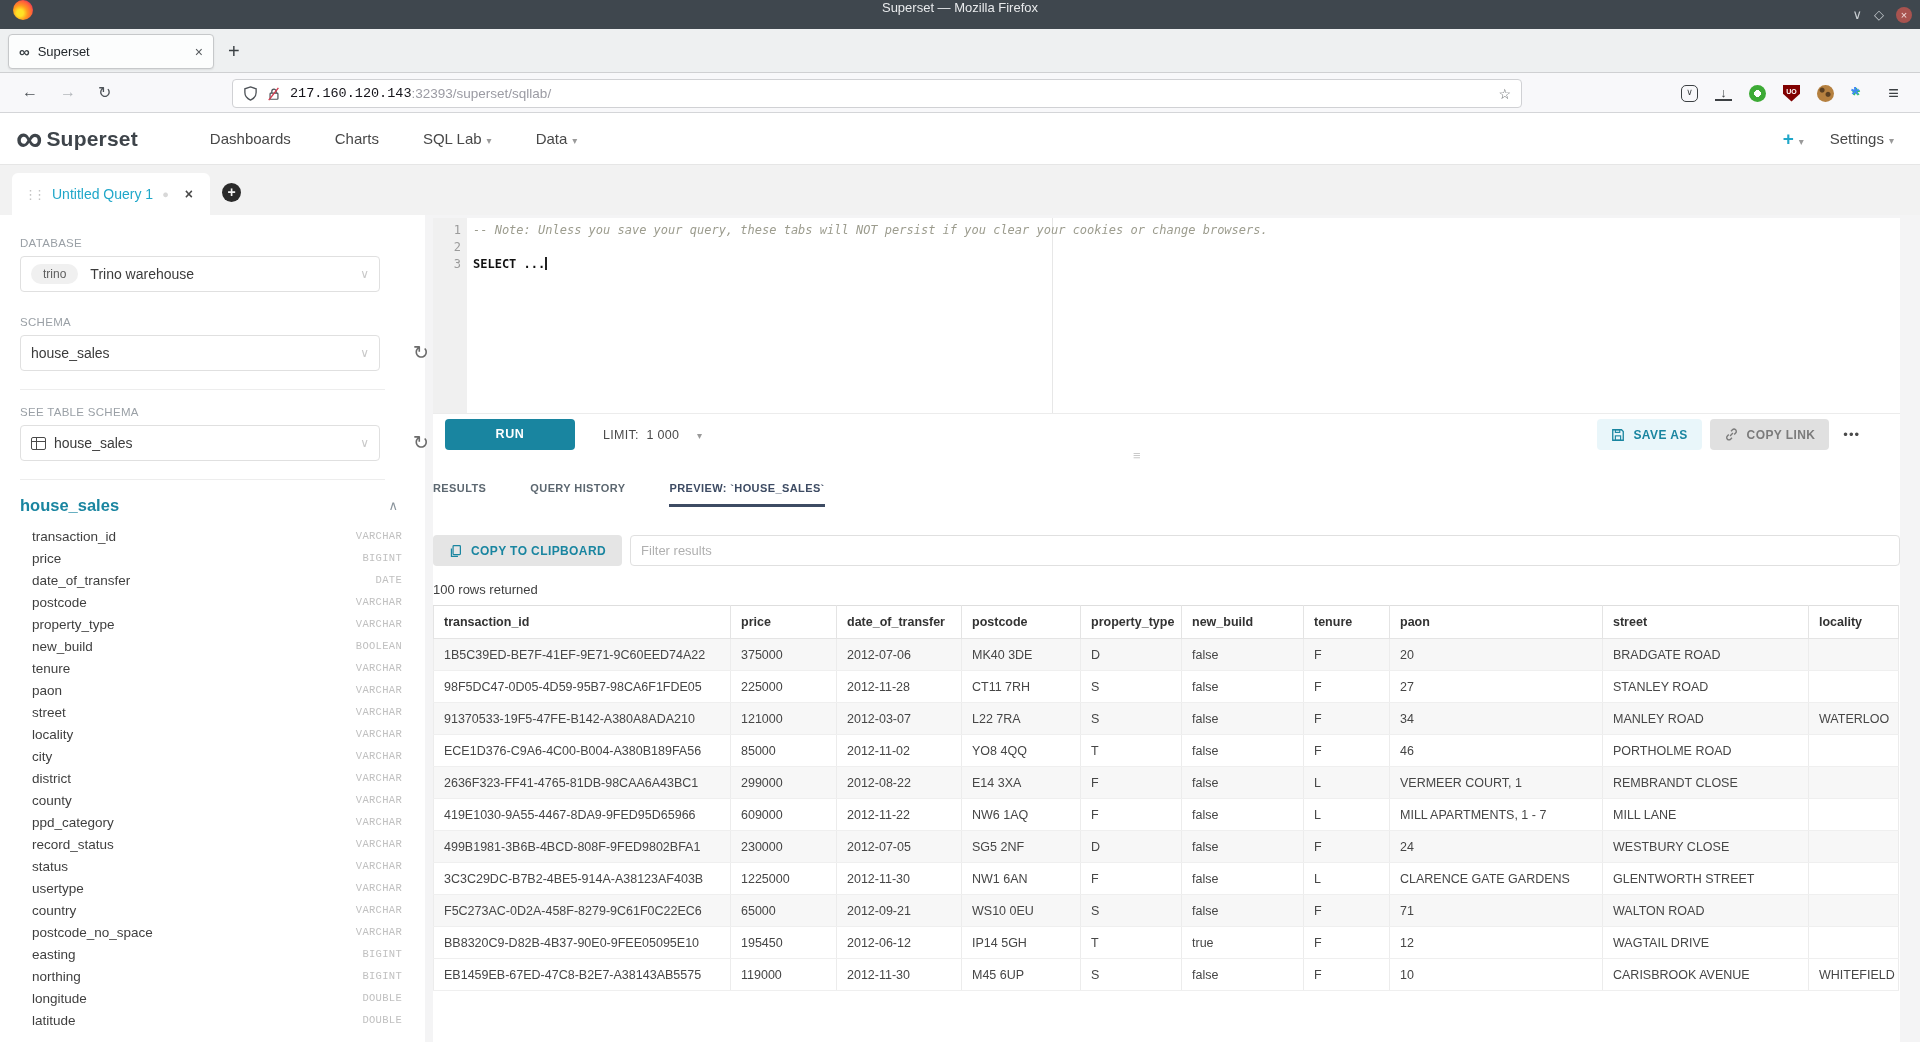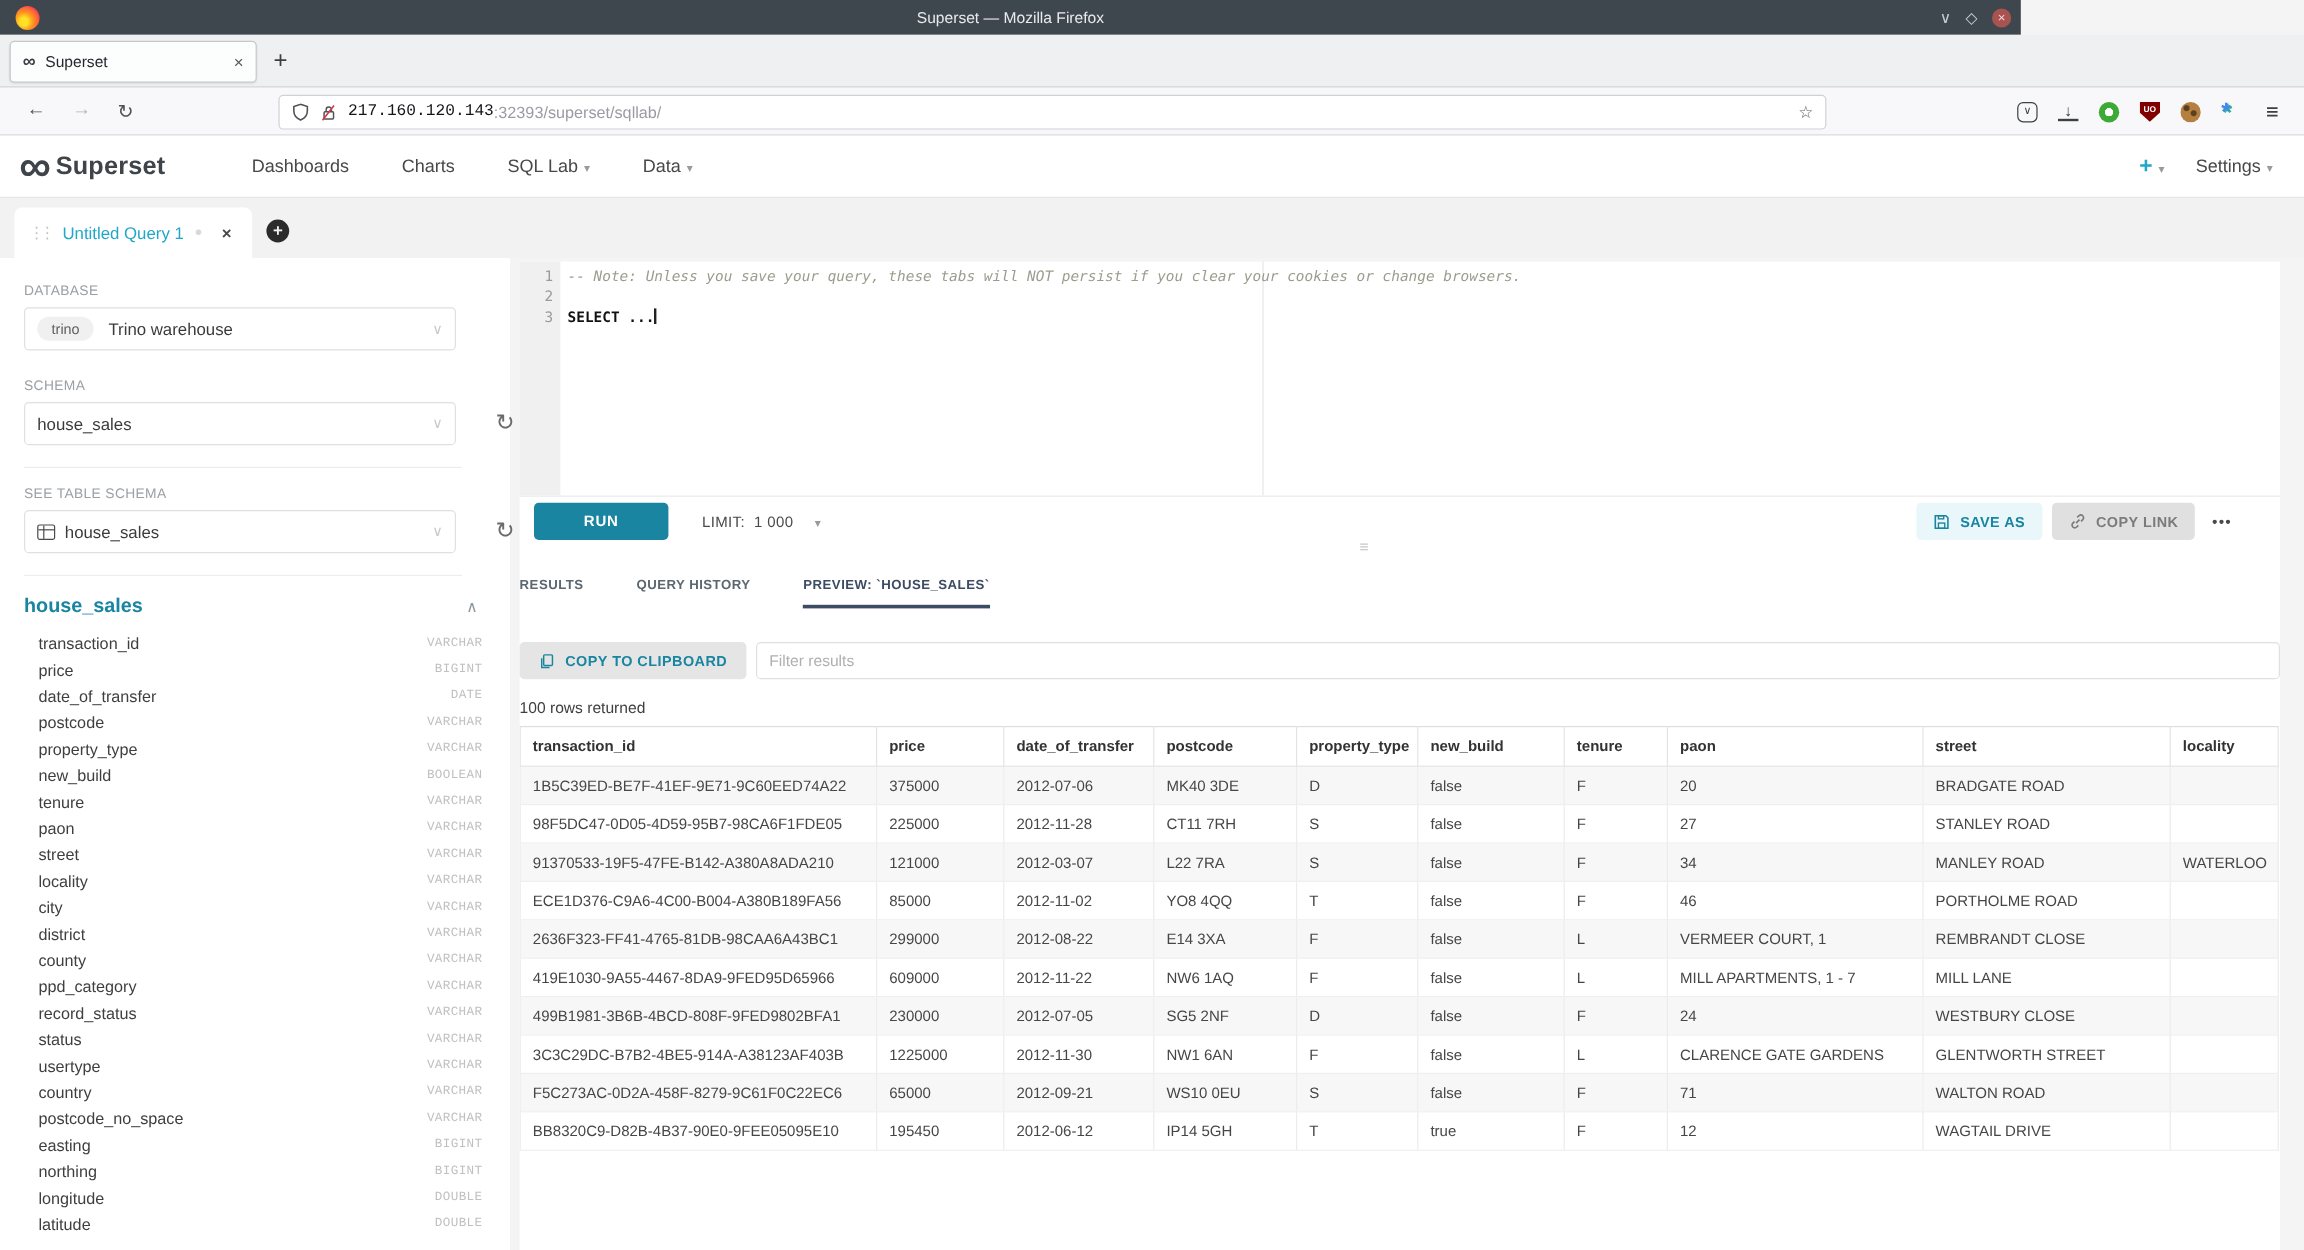--- a/index.html
+++ b/index.html
@@ -2,21 +2,21 @@
 <html><head>
 <meta charset="utf-8">
 <style>
   * { margin:0; padding:0; box-sizing:border-box; }
   html,body { width:1920px; height:1042px; overflow:hidden; }
   body { font-family:"Liberation Sans","DejaVu Sans",sans-serif; background:#f4f4f5; color:#484848; }
   .abs { position:absolute; }
   #root { position:relative; width:1920px; height:1042px; }
 
   
-  .titlebar { left:0; top:0; width:1684px; height:29px; background:#3f474e; display:flex; align-items:center; }
+  .titlebar { left:0; top:0; width:1920px; height:29px; background:#3f474e; display:flex; }
   .ff-logo { width:20px; height:20px; border-radius:50%; margin-left:13px;
              background:radial-gradient(circle at 35% 65%, #ffe226 0 18%, #ff9a1f 40%, #ff5f3b 65%, #b5007f 100%); }
   .win-title { position:absolute; left:0; right:0; text-align:center; color:#e8eaec; font-size:13px; }
   .win-controls { position:absolute; right:8px; top:0; height:29px; display:flex; align-items:center; gap:12px; color:#c9ced2; font-size:13px; }
   .win-controls .close-circle { width:16px; height:16px; border-radius:50%; background:#a8534f; color:#f3dede; font-size:11px; line-height:16px; text-align:center; }
 
   .tabstrip { left:0; top:29px; width:1920px; height:44px; background:#eef0f1; border-bottom:1px solid #cfd0d2; }
   .browser-tab { position:absolute; left:8px; top:5px; width:206px; height:35px; background:#fcfdfd; border:1px solid #c6c8ca; border-radius:4px;
                  display:flex; align-items:center; padding:0 10px; font-size:13px; color:#24292d; box-shadow:0 1px 2px rgba(0,0,0,.08); }
   .browser-tab .fav { font-weight:700; font-size:15px; color:#394045; margin-right:8px; }
@@ -89,21 +89,21 @@
   .gutter div { height:17px; line-height:17px; }
   .code { position:absolute; left:40px; top:4px; right:0; }
   .code-line { height:17px; line-height:17px; white-space:pre; }
   .code-line.comment { color:#9c9c8e; font-style:italic; }
   .code-line.keyword { color:#111; font-weight:700; }
   .cursor { display:inline-block; width:1.5px; height:13px; background:#222; vertical-align:-2px; }
   .ruler { position:absolute; left:619px; top:0; height:195px; border-left:1px solid #e7e7e7; }
 
   
   .runbar { left:433px; top:413px; width:1467px; height:42px; background:#fff; border-top:1px solid #ececec; display:flex; align-items:center; }
-  .run-btn { margin-left:12px; width:112px; height:31px; background:#1985a0; color:#fff; font-size:12.5px; font-weight:700; letter-spacing:.6px;
+  .run-btn { margin-left:12px; width:130px; height:31px; background:#1985a0; color:#fff; font-size:12.5px; font-weight:700; letter-spacing:.6px;
              border:none; border-radius:4px; text-align:center; line-height:31px; }
   .limit { margin-left:28px; font-size:12.5px; color:#4a4a4a; letter-spacing:.3px; }
   .limit .caret { color:#9a9a9a; font-size:10px; margin-left:14px; }
   .runbar-right { margin-left:auto; display:flex; align-items:center; gap:8px; margin-right:40px; }
   .saveas { height:31px; background:#e9f6fa; color:#1985a0; font-weight:700; font-size:12px; letter-spacing:.4px;
             border:none; border-radius:4px; padding:0 14px; display:flex; align-items:center; gap:8px; }
   .copylink { height:31px; background:#e0e0e0; color:#7b7b7b; font-weight:700; font-size:12px; letter-spacing:.4px;
             border:none; border-radius:4px; padding:0 14px; display:flex; align-items:center; gap:8px; }
   .kebab { color:#4a4a4a; font-size:13px; letter-spacing:1px; margin-left:6px; }
 
@@ -545,18 +545,30 @@
               <td>195450</td>
               <td>2012-06-12</td>
               <td>IP14 5GH</td>
               <td>T</td>
               <td>true</td>
               <td>F</td>
               <td>12</td>
               <td>WAGTAIL DRIVE</td>
               <td></td>
             </tr>
+            <tr class="even">
+              <td>EB1459EB-67ED-47C8-B2E7-A38143AB5575</td>
+              <td>119000</td>
+              <td>2012-11-30</td>
+              <td>M45 6UP</td>
+              <td>S</td>
+              <td>false</td>
+              <td>F</td>
+              <td>10</td>
+              <td>CARISBROOK AVENUE</td>
+              <td>WHITEFIELD</td>
+            </tr>
           </tbody>
         </table>
     </div>
   </div>
 
 </div>
 
 </body></html>

